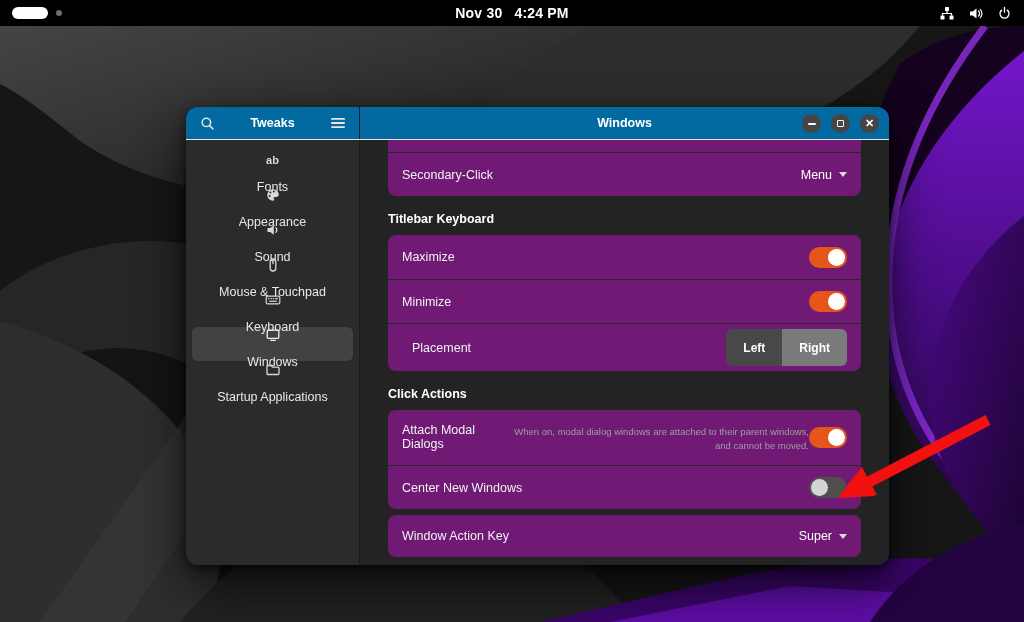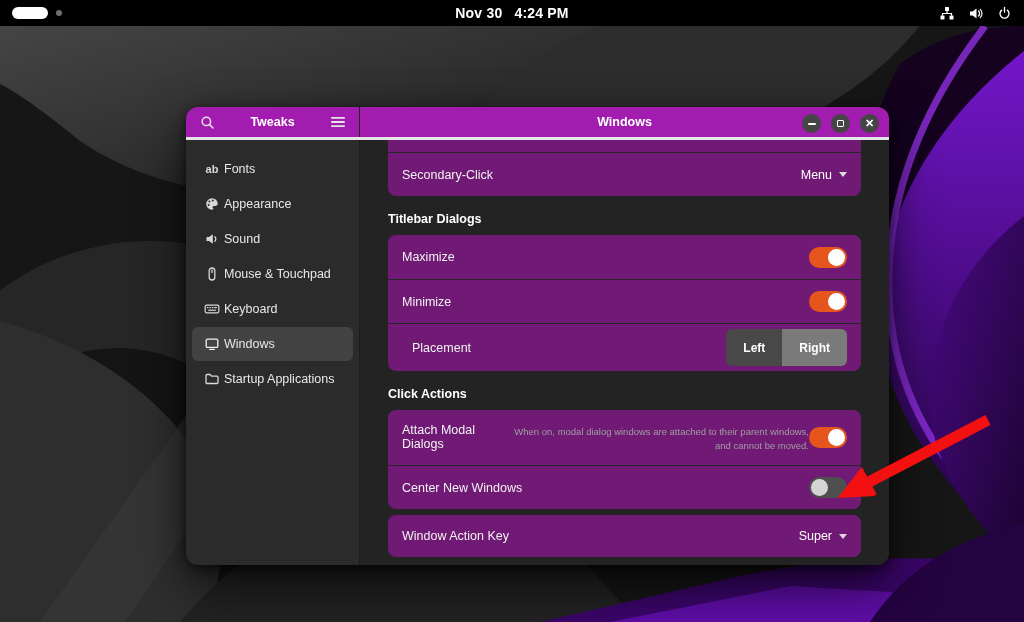--- a/index.html
+++ b/index.html
@@ -19,43 +19,43 @@
   .clock { position:absolute; left:50%; transform:translateX(-50%); display:flex; gap:12px;
     color:#fff; font-size:14px; font-weight:700; letter-spacing:.2px; cursor:pointer; }
   .status { display:flex; align-items:center; gap:13px; cursor:pointer; }
   .status svg { display:block; }
 
   
   .window { position:absolute; left:186px; top:107px; width:703px; height:458px;
     border-radius:12px; overflow:hidden; background:#232323; z-index:10;
     box-shadow:0 18px 48px rgba(0,0,0,.72), 0 3px 10px rgba(0,0,0,.55);
     display:flex; flex-direction:column; color:#ededed; }
-  .titlebar { height:33px; flex:0 0 33px; display:flex; background:#a21caf;
-    border-bottom:3px solid #e5e5e5; }
+  .titlebar { height:33px; flex:0 0 33px; display:flex; background:#0369a1;
+    border-bottom:1px solid #e5e5e5; }
   .tb-left { width:174px; flex:0 0 174px; display:flex; align-items:center;
     justify-content:space-between; padding:0 11px; border-right:1px solid #1c1c1c; }
   .tb-title { font-size:12.5px; font-weight:700; color:#fff; }
   .hdr-btn { background:none; border:none; color:#e6e6e6; display:flex; align-items:center;
     justify-content:center; width:20px; height:20px; cursor:pointer; }
   .tb-right { flex:1; position:relative; display:flex; align-items:center; justify-content:center; }
   .win-controls { position:absolute; right:10px; top:0; height:33px; display:flex;
     align-items:center; gap:10px; }
   .wc { width:19px; height:19px; border-radius:50%; background:#454545; border:none;
     display:flex; align-items:center; justify-content:center; cursor:pointer; color:#fff; }
   .wc .bar { width:8px; height:2px; background:#fff; border-radius:1px; }
   .wc .sq { width:7px; height:7px; border:1.6px solid #fff; border-radius:1px; }
   .wc .x { font-size:11px; line-height:1; font-weight:700; transform:translateY(-.5px); }
 
   .win-body { flex:1; display:flex; min-height:0; }
 
   
   .sidebar { width:174px; flex:0 0 174px; background:#2b2b2b; border-right:1px solid #1c1c1c;
     padding:11px 4px; }
   .side-item { height:34px; margin:1px 2px; border-radius:6px; display:flex; align-items:center;
-    gap:4px; padding:0 12px; font-size:12.5px; color:#e8e8e8; cursor:pointer; }
+    gap:12px; padding:0 12px; font-size:12.5px; color:#e8e8e8; cursor:pointer;flex-direction:column; }
   .side-item.selected { background:#424242; }
   .side-icon { width:16px; height:16px; flex:0 0 16px; display:flex; align-items:center;
     justify-content:center; color:#d9d9d9; }
   .icon-ab { font-size:11px; font-weight:700; color:#d9d9d9; letter-spacing:0; }
 
   
   .content { flex:1; background:#232323; overflow:hidden; position:relative; }
   .card { background:#701a75; border-radius:8px; margin:0 28px; overflow:hidden; }
   .card.top-cut { border-radius:0 0 8px 8px; }
   .row { min-height:44px; display:flex; align-items:center; justify-content:space-between;
@@ -268,21 +268,21 @@
           <div class="row row-partial"></div>
           <div class="row">
             <span class="row-label">Secondary-Click</span>
             <span class="row-value">
               <span>Menu</span>
               <span class="caret"></span>
             </span>
           </div>
         </div>
 
-        <h3 class="section-h">Titlebar Dialogs</h3>
+        <h3 class="section-h">Titlebar Keyboard</h3>
 
         <div class="card">
           <div class="row">
             <span class="row-label">Maximize</span>
             <span class="switch on">
                 <span class="knob"></span>
               </span>
           </div>
           <div class="row">
             <span class="row-label">Minimize</span>

